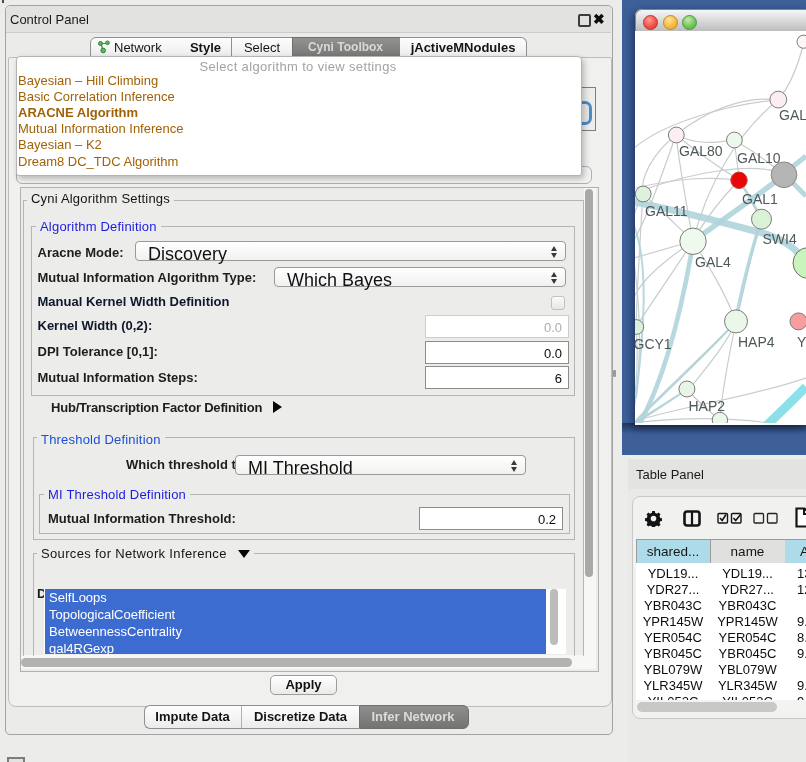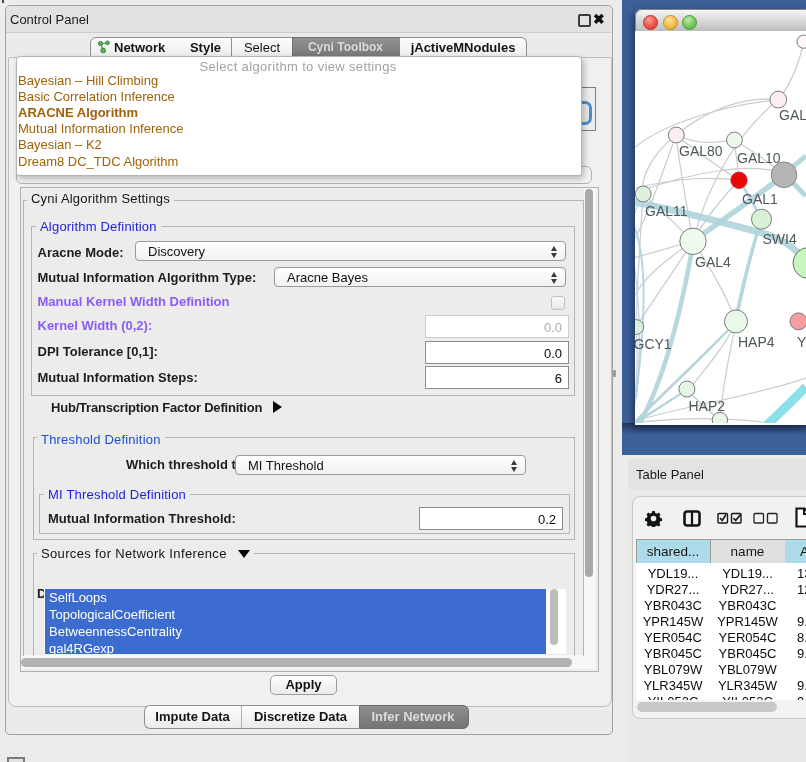--- a/index.html
+++ b/index.html
@@ -1,21 +1,21 @@
 <!DOCTYPE html>
 <html><head><meta charset="utf-8">
 <style>
   html,body{margin:0;padding:0;}
   body{width:806px;height:762px;position:relative;overflow:hidden;background:#ececeb;
        font-family:"Liberation Sans",sans-serif;-webkit-font-smoothing:antialiased;}
   .ab{position:absolute;}
   .lbl{font-size:13px;font-weight:bold;color:#1d1d1d;white-space:nowrap;}
-  .glbl{font-size:13px;font-weight:bold;color:#8b5cf6;white-space:nowrap;}
+  .glbl{font-size:13px;font-weight:bold;color:#0f172a;white-space:nowrap;}
   .combo{background:linear-gradient(#ffffff,#f1f1f0);border:1px solid #9a9a99;border-radius:4px;
-         font-size:13px;color:#111;}
+         font-size:18px;color:#111;}
   .combo .tx{position:absolute;left:12px;top:1.5px;}
   .spin{position:absolute;right:7px;top:3.5px;width:7px;display:block;}
   .spin .u,.spin .d{display:block;width:0;height:0;border-left:3.5px solid transparent;border-right:3.5px solid transparent;}
   .spin .u{border-bottom:5px solid #3a3a3a;margin-bottom:2.5px;}
   .spin .d{border-top:5px solid #3a3a3a;}
   .inp{background:#fff;font-size:13px;text-align:right;color:#0b0b0b;}
   .fs{border:1px solid #b5b5b4;}
   .leg{position:absolute;font-size:13px;background:#ececeb;padding:0 4px;white-space:nowrap;letter-spacing:0.2px;}
 </style></head>
 <body>
@@ -33,21 +33,21 @@
 <div class="ab" style="left:232px;top:37px;width:60px;height:20px;background:linear-gradient(#fdfdfd,#ebebeb);border-top:1px solid #8f8f8e;border-bottom:1px solid #8f8f8e;"></div>
 <div class="ab" style="left:292px;top:37px;width:107px;height:20px;background:linear-gradient(#929291,#747473);border:1px solid #6f6f6e;"></div>
 <div class="ab" style="left:400px;top:37px;width:126px;height:20px;background:linear-gradient(#fdfdfd,#ebebeb);border:1px solid #8f8f8e;border-left:none;border-radius:0 6px 0 0;"></div>
 <svg class="ab" style="left:97px;top:40px;" width="14" height="14" viewBox="0 0 14 14">
   <line x1="4" y1="4" x2="10" y2="3" stroke="#3f8f3f" stroke-width="1.2"></line>
   <line x1="4" y1="4" x2="6" y2="10" stroke="#3f8f3f" stroke-width="1.2"></line>
   <circle cx="3.5" cy="3.5" r="2" fill="#62b862" stroke="#2e7d2e"></circle>
   <circle cx="10.5" cy="2.8" r="1.8" fill="#62b862" stroke="#2e7d2e"></circle>
   <circle cx="6.2" cy="10.5" r="2.3" fill="#62b862" stroke="#2e7d2e"></circle>
 </svg>
-<div class="ab" style="left:114px;top:40px;font-size:13px;font-weight:bold;color:#141414;">Network</div>
+<div class="ab" style="left:114px;top:40px;font-size:13px;font-weight:normal;color:#141414;">Network</div>
 <div class="ab" style="left:180px;top:40px;width:51px;text-align:center;font-size:13px;font-weight:bold;color:#141414;">Style</div>
 <div class="ab" style="left:232px;top:40px;width:60px;text-align:center;font-size:13px;font-weight:normal;color:#141414;">Select</div>
 <div class="ab" style="left:292px;top:40px;width:107px;text-align:center;font-size:12px;font-weight:bold;color:#d9d9d7;">Cyni Toolbox</div>
 <div class="ab" style="left:400px;top:40px;width:126px;text-align:center;font-size:13px;font-weight:bold;color:#141414;">jActiveMNodules</div>
 
 <div class="ab" style="left:8px;top:57px;width:602px;height:648px;background:#f0f0ef;border:1px solid #bdbdbc;border-radius:2px 2px 8px 8px;"></div>
 
 <div class="ab" style="left:580px;top:87px;width:14px;height:42px;background:#ededec;border:1px solid #7d7d7c;"></div>
 <div class="ab" style="left:566px;top:101px;width:20px;height:18px;border:3px solid #4c8ccb;border-radius:7px;background:#e8e8e7;"></div>
 <div class="ab" style="left:16px;top:166px;width:574px;height:16px;background:#f3f3f2;border:1px solid #b1b1b0;border-radius:6px;"></div>
@@ -79,21 +79,21 @@
 <div class="ab lbl" style="left:37.5px;top:245px;">Aracne Mode:</div>
 <div class="ab combo" style="left:135px;top:241px;width:429px;height:18px;">
     <span class="tx">Discovery</span>
     <span class="spin">
       <span class="u"></span>
       <span class="d"></span>
     </span>
   </div>
 <div class="ab lbl" style="left:37.5px;top:270px;">Mutual Information Algorithm Type:</div>
 <div class="ab combo" style="left:274px;top:267px;width:290px;height:18px;">
-    <span class="tx">Aracne Bayes</span>
+    <span class="tx">Which Bayes</span>
     <span class="spin">
       <span class="u"></span>
       <span class="d"></span>
     </span>
   </div>
 <div class="ab glbl" style="left:37.5px;top:294px;">Manual Kernel Width Definition</div>
 <div class="ab" style="left:551px;top:296px;width:12px;height:12px;background:linear-gradient(#fbfbfb,#e6e6e5);border:1px solid #c2c2c1;border-radius:3px;"></div>
 <div class="ab glbl" style="left:37.5px;top:318px;">Kernel Width (0,2):</div>
 <div class="ab inp" style="left:425px;top:315px;width:136px;height:17px;border:1px solid #cdcdcc;color:#aeaead;padding:4px 6px 0 0;">0.0</div>
 <div class="ab lbl" style="left:37.5px;top:344px;">DPI Tolerance [0,1]:</div>

